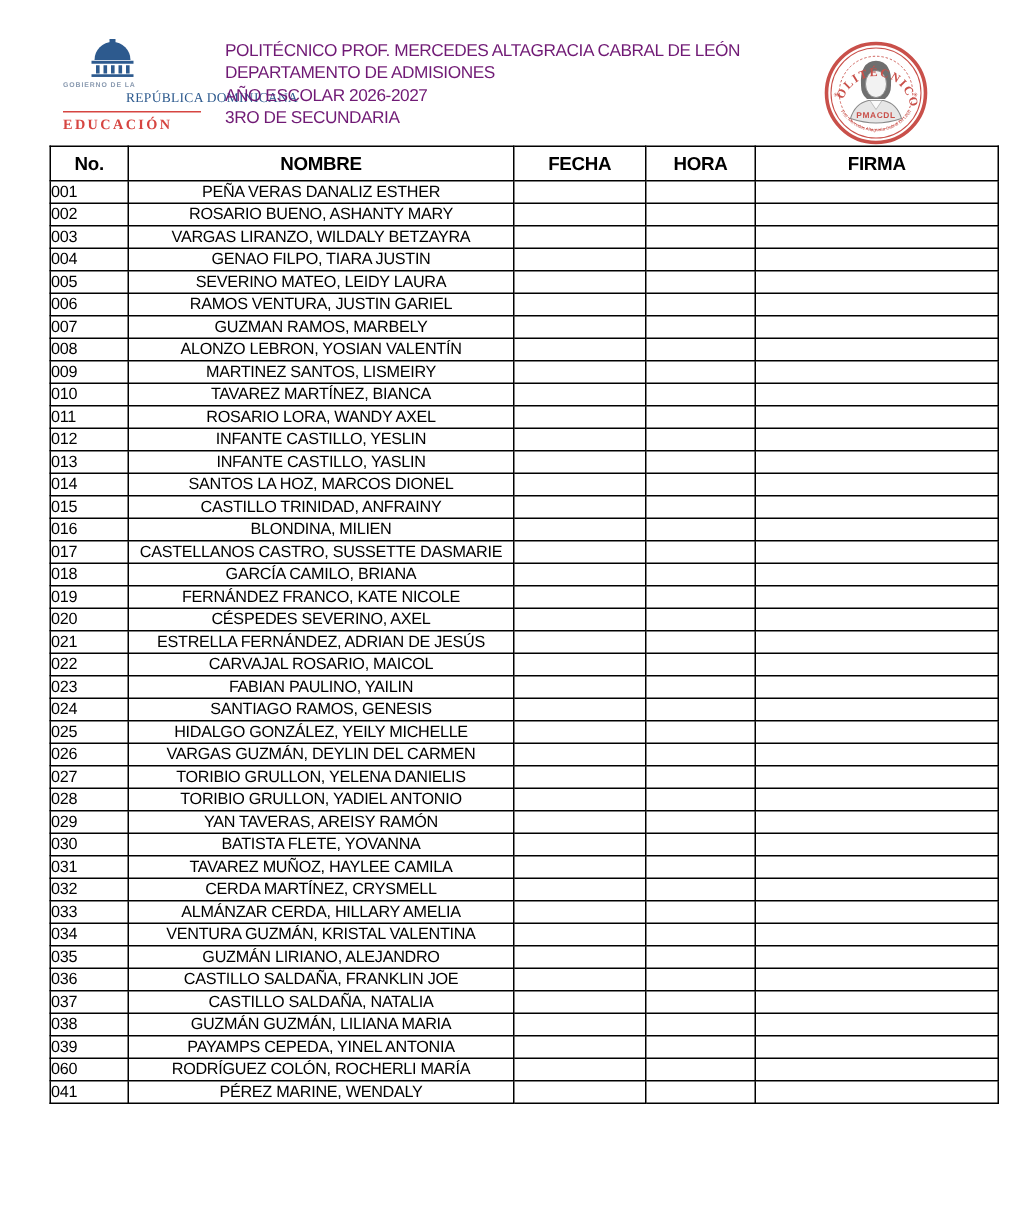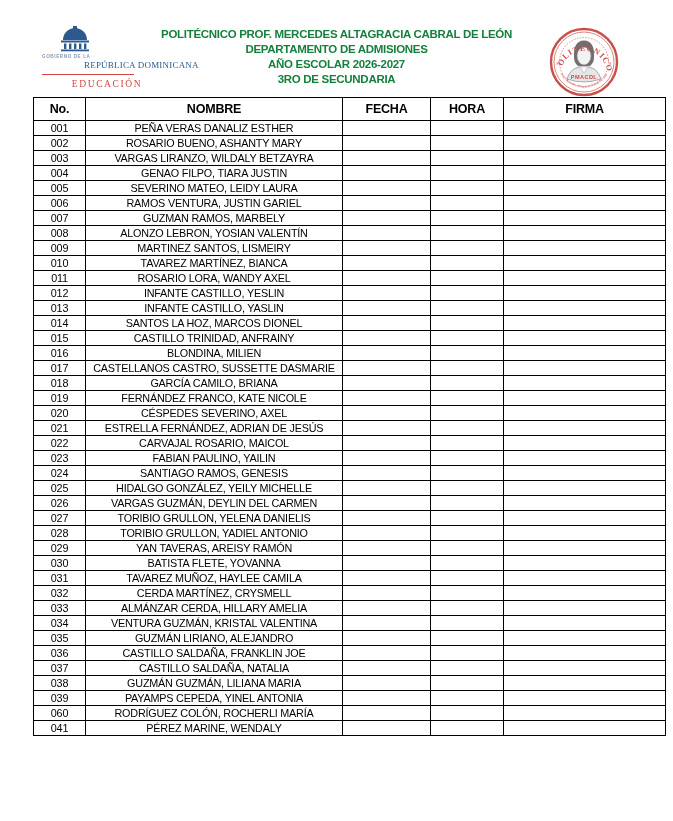--- a/index.html
+++ b/index.html
@@ -11,46 +11,46 @@
     color: #000;
   }
   .page { position: relative; width: 673px; height: 821px; overflow: hidden; }
 
   
   .gov-logo { position: absolute; left: 42px; top: 26px; width: 130px; }
   .gov-logo .dome { display: block; margin-left: 13px; margin-bottom: 2px; }
   .gov-small { font-size: 4.6px; letter-spacing: 0.6px; color: #8a9ab0; font-weight: bold; margin-bottom: 1px; }
   .gov-name { font-family: "Liberation Serif", serif; font-size: 9px; letter-spacing: 0.2px; color: #2d5a8e; white-space: nowrap; margin-left: 42px; }
   .gov-divider { width: 92px; height: 1px; background: #d64541; margin: 4px 0 4px 0; }
-  .gov-ministry { font-family: "Liberation Serif", serif; font-size: 9.5px; font-weight: normal; letter-spacing: 1.6px; color: #d64541; text-align: center; }
+  .gov-ministry { font-family: "Liberation Serif", serif; font-size: 9.5px; font-weight: bold; letter-spacing: 1.6px; color: #d64541; }
 
   .titles {
     position: absolute; left: 150px; top: 27px; width: 373px;
-    text-align: center; color: #15803d; font-weight: bold;
+    text-align: left; color: #701a75; font-weight: normal;
   }
   .title-line { font-size: 11.5px; line-height: 15px; letter-spacing: -0.3px; white-space: nowrap; }
 
   .seal { position: absolute; left: 549px; top: 27px; }
 
   
   table.sheet {
     position: absolute; left: 33px; top: 97px;
     width: 632px; border-collapse: collapse; table-layout: fixed; padding-left: 11px;
   }
   table.sheet th, table.sheet td {
     border: 1.5px solid #000; padding: 0; overflow: hidden; white-space: nowrap;
   }
   table.sheet th {
     height: 23px; font-size: 12.5px; font-weight: bold; letter-spacing: -0.2px;
     text-align: center; vertical-align: middle;
   }
   table.sheet td {
     height: 15px; font-size: 10.8px; letter-spacing: -0.2px; vertical-align: middle;
   }
-  td.no-cell { text-align: center; }
+  td.no-cell { }
   td.name-cell { text-align: center; padding-left: 8px; }
 </style>
 </head>
 <body>
 
 <div class="page">
 
   <div>
 
     <div class="gov-logo">

